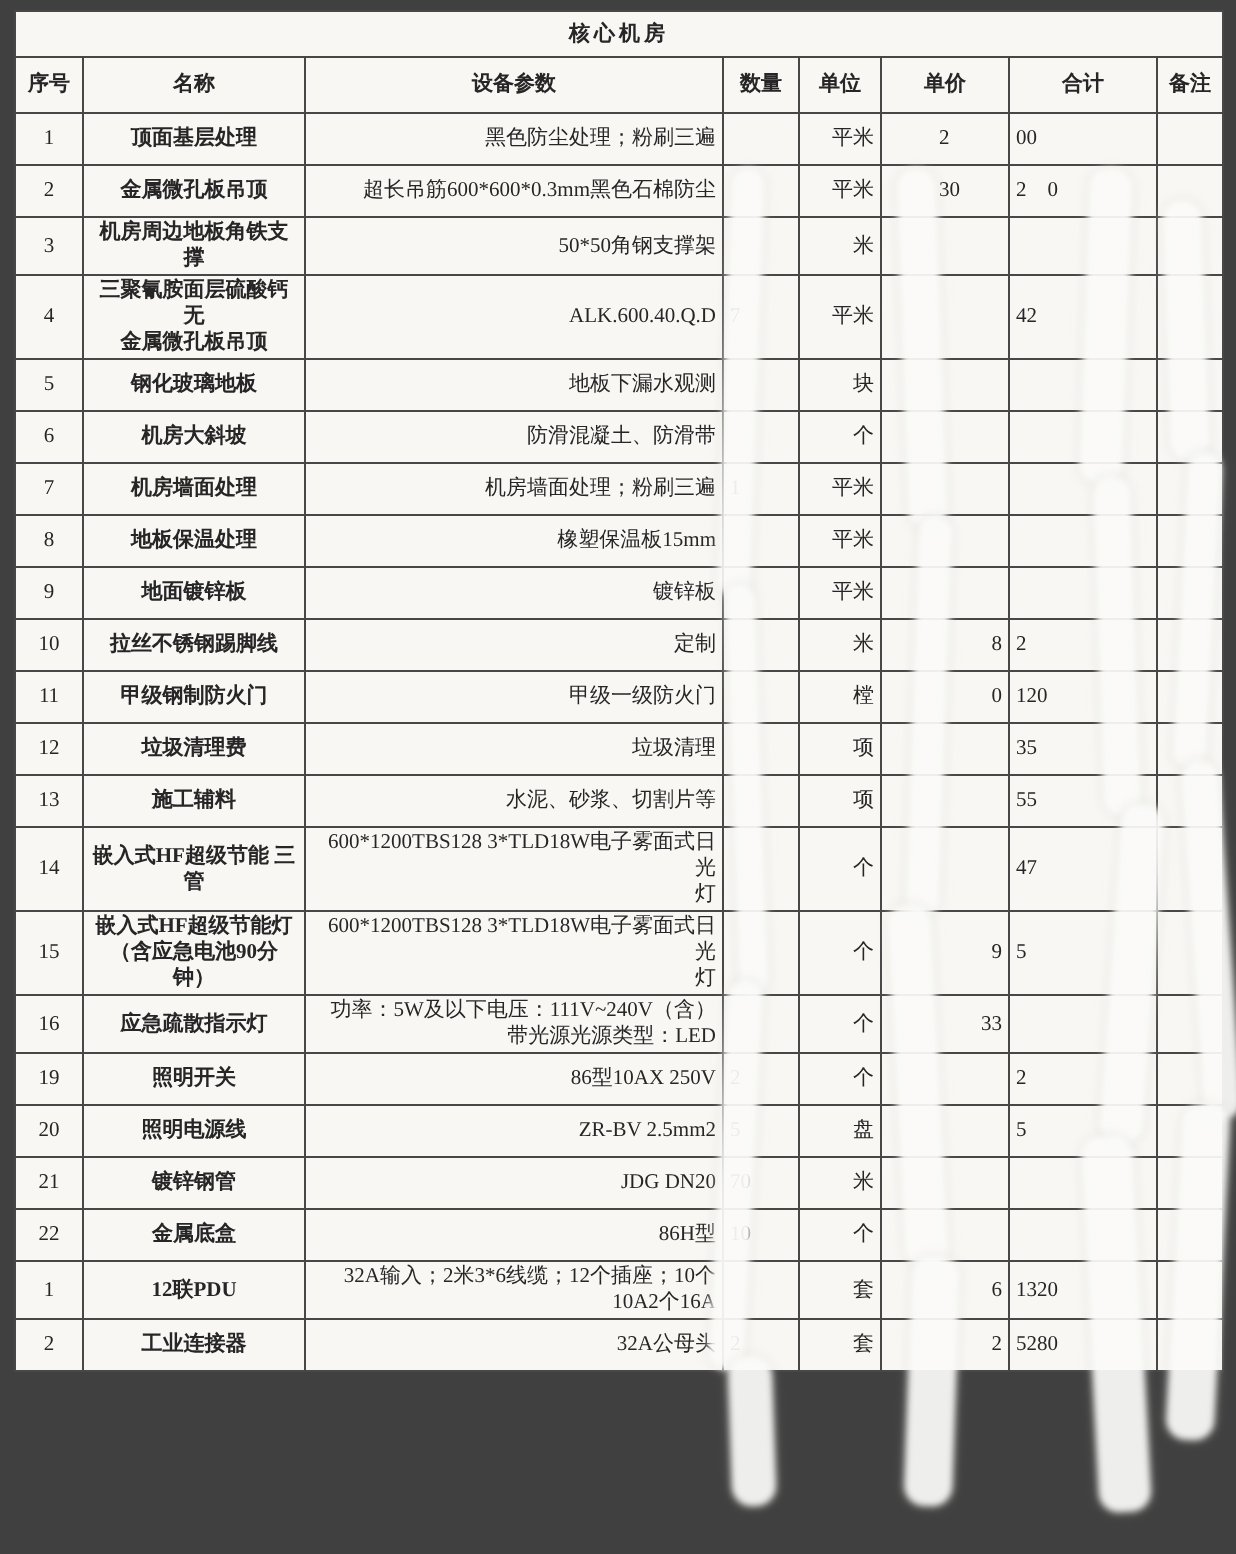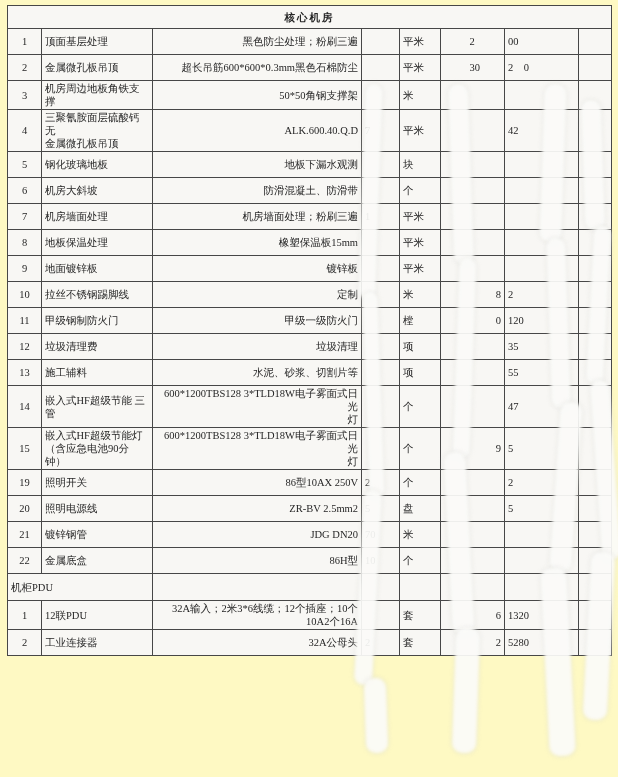--- a/index.html
+++ b/index.html
@@ -1,19 +1,19 @@
 <!DOCTYPE html>
 <html><head>
 <meta charset="utf-8">
 <style>
   html,body{margin:0;padding:0;}
   .page{
     position:relative;
     width:618px;height:777px;
-    background:#fef9c3;
+    background:#404040;
     overflow:hidden;
     font-family:"Liberation Serif","DejaVu Serif",serif;
     color:#262626;
   }
   .sheet{position:absolute;left:7px;top:5px;}
   table.boq{
     border-collapse:collapse;
     table-layout:fixed;
     width:604px;
     background:#f8f7f4;
@@ -41,24 +41,24 @@
   }
   td.sec-label{
     height:24px;
     text-align:left;
     padding-left:4px;
     font-size:11px;
     white-space:nowrap;
   }
   tbody td{height:23px;}
   .c-no{text-align:center;}
-  .c-name{text-align:left;padding:1px 2px;white-space:pre-wrap;word-break:break-all;}
+  .c-name{text-align:center;padding:1px 2px;white-space:pre-wrap;word-break:break-all;font-weight:bold;}
   .c-params{text-align:right;white-space:pre-wrap;word-break:break-all;}
   .c-qty{text-align:left;padding-left:3px;white-space:pre;}
-  .c-unit{text-align:left;}
+  .c-unit{text-align:right;}
   .c-price{text-align:right;padding-right:6px;white-space:pre;}
   .c-total{text-align:left;padding-right:4px;white-space:pre;}
   .c-note{text-align:center;}
   
   .smudge{
     position:absolute;
     background:rgba(251,251,249,0.93);
     border-radius:10px;
     filter:blur(1.6px);
     box-shadow:0 0 3px 1px rgba(195,195,188,0.35);
@@ -78,20 +78,30 @@
         <col style="width:38px">
           <col style="width:41px">
           <col style="width:64px">
         <col style="width:74px">
           <col style="width:33px">
       </colgroup>
       <tbody>
         <tr>
           <td class="title-cell" colspan="8">核心机房</td>
         </tr>
+        <tr id="header-row">
+            <td class="hc">序号</td>
+            <td class="hc">名称</td>
+            <td class="hc">设备参数</td>
+            <td class="hc">数量</td>
+            <td class="hc">单位</td>
+            <td class="hc">单价</td>
+            <td class="hc">合计</td>
+            <td class="hc">备注</td>
+          </tr>
       </tbody>
       <tbody id="table-body">
           <tr>
             <td class="c-no">1</td>
             <td class="c-name">顶面基层处理</td>
             <td class="c-params">黑色防尘处理；粉刷三遍</td>
             <td class="c-qty"></td>
             <td class="c-unit">平米</td>
             <td class="c-price">2          </td>
             <td class="c-total">00</td>
@@ -236,20 +246,31 @@
 （含应急电池90分钟）</td>
             <td class="c-params">600*1200TBS128 3*TLD18W电子雾面式日光
 灯</td>
             <td class="c-qty"></td>
             <td class="c-unit">个</td>
             <td class="c-price">9</td>
             <td class="c-total">5  </td>
             <td class="c-note"></td>
           </tr>
           <tr>
+            <td class="c-no">16</td>
+            <td class="c-name">应急疏散指示灯</td>
+            <td class="c-params">功率：5W及以下电压：111V~240V（含）
+带光源光源类型：LED</td>
+            <td class="c-qty"></td>
+            <td class="c-unit">个</td>
+            <td class="c-price">33</td>
+            <td class="c-total"></td>
+            <td class="c-note"></td>
+          </tr>
+          <tr>
             <td class="c-no">19</td>
             <td class="c-name">照明开关</td>
             <td class="c-params">86型10AX 250V</td>
             <td class="c-qty">2</td>
             <td class="c-unit">个</td>
             <td class="c-price"></td>
             <td class="c-total">2</td>
             <td class="c-note"></td>
           </tr>
           <tr>
@@ -274,29 +295,20 @@
           </tr>
           <tr>
             <td class="c-no">22</td>
             <td class="c-name">金属底盒</td>
             <td class="c-params">86H型</td>
             <td class="c-qty">10</td>
             <td class="c-unit">个</td>
             <td class="c-price"></td>
             <td class="c-total"></td>
             <td class="c-note"></td>
-          </tr>
-          <tr>
-            <td colspan="2" class="sec-label">机柜PDU</td>
-            <td></td>
-            <td></td>
-            <td></td>
-            <td></td>
-            <td></td>
-            <td></td>
           </tr>
           <tr>
             <td class="c-no">1</td>
             <td class="c-name">12联PDU</td>
             <td class="c-params">32A输入；2米3*6线缆；12个插座；10个
 10A2个16A</td>
             <td class="c-qty"></td>
             <td class="c-unit">套</td>
             <td class="c-price">6</td>
             <td class="c-total">1320  </td>

